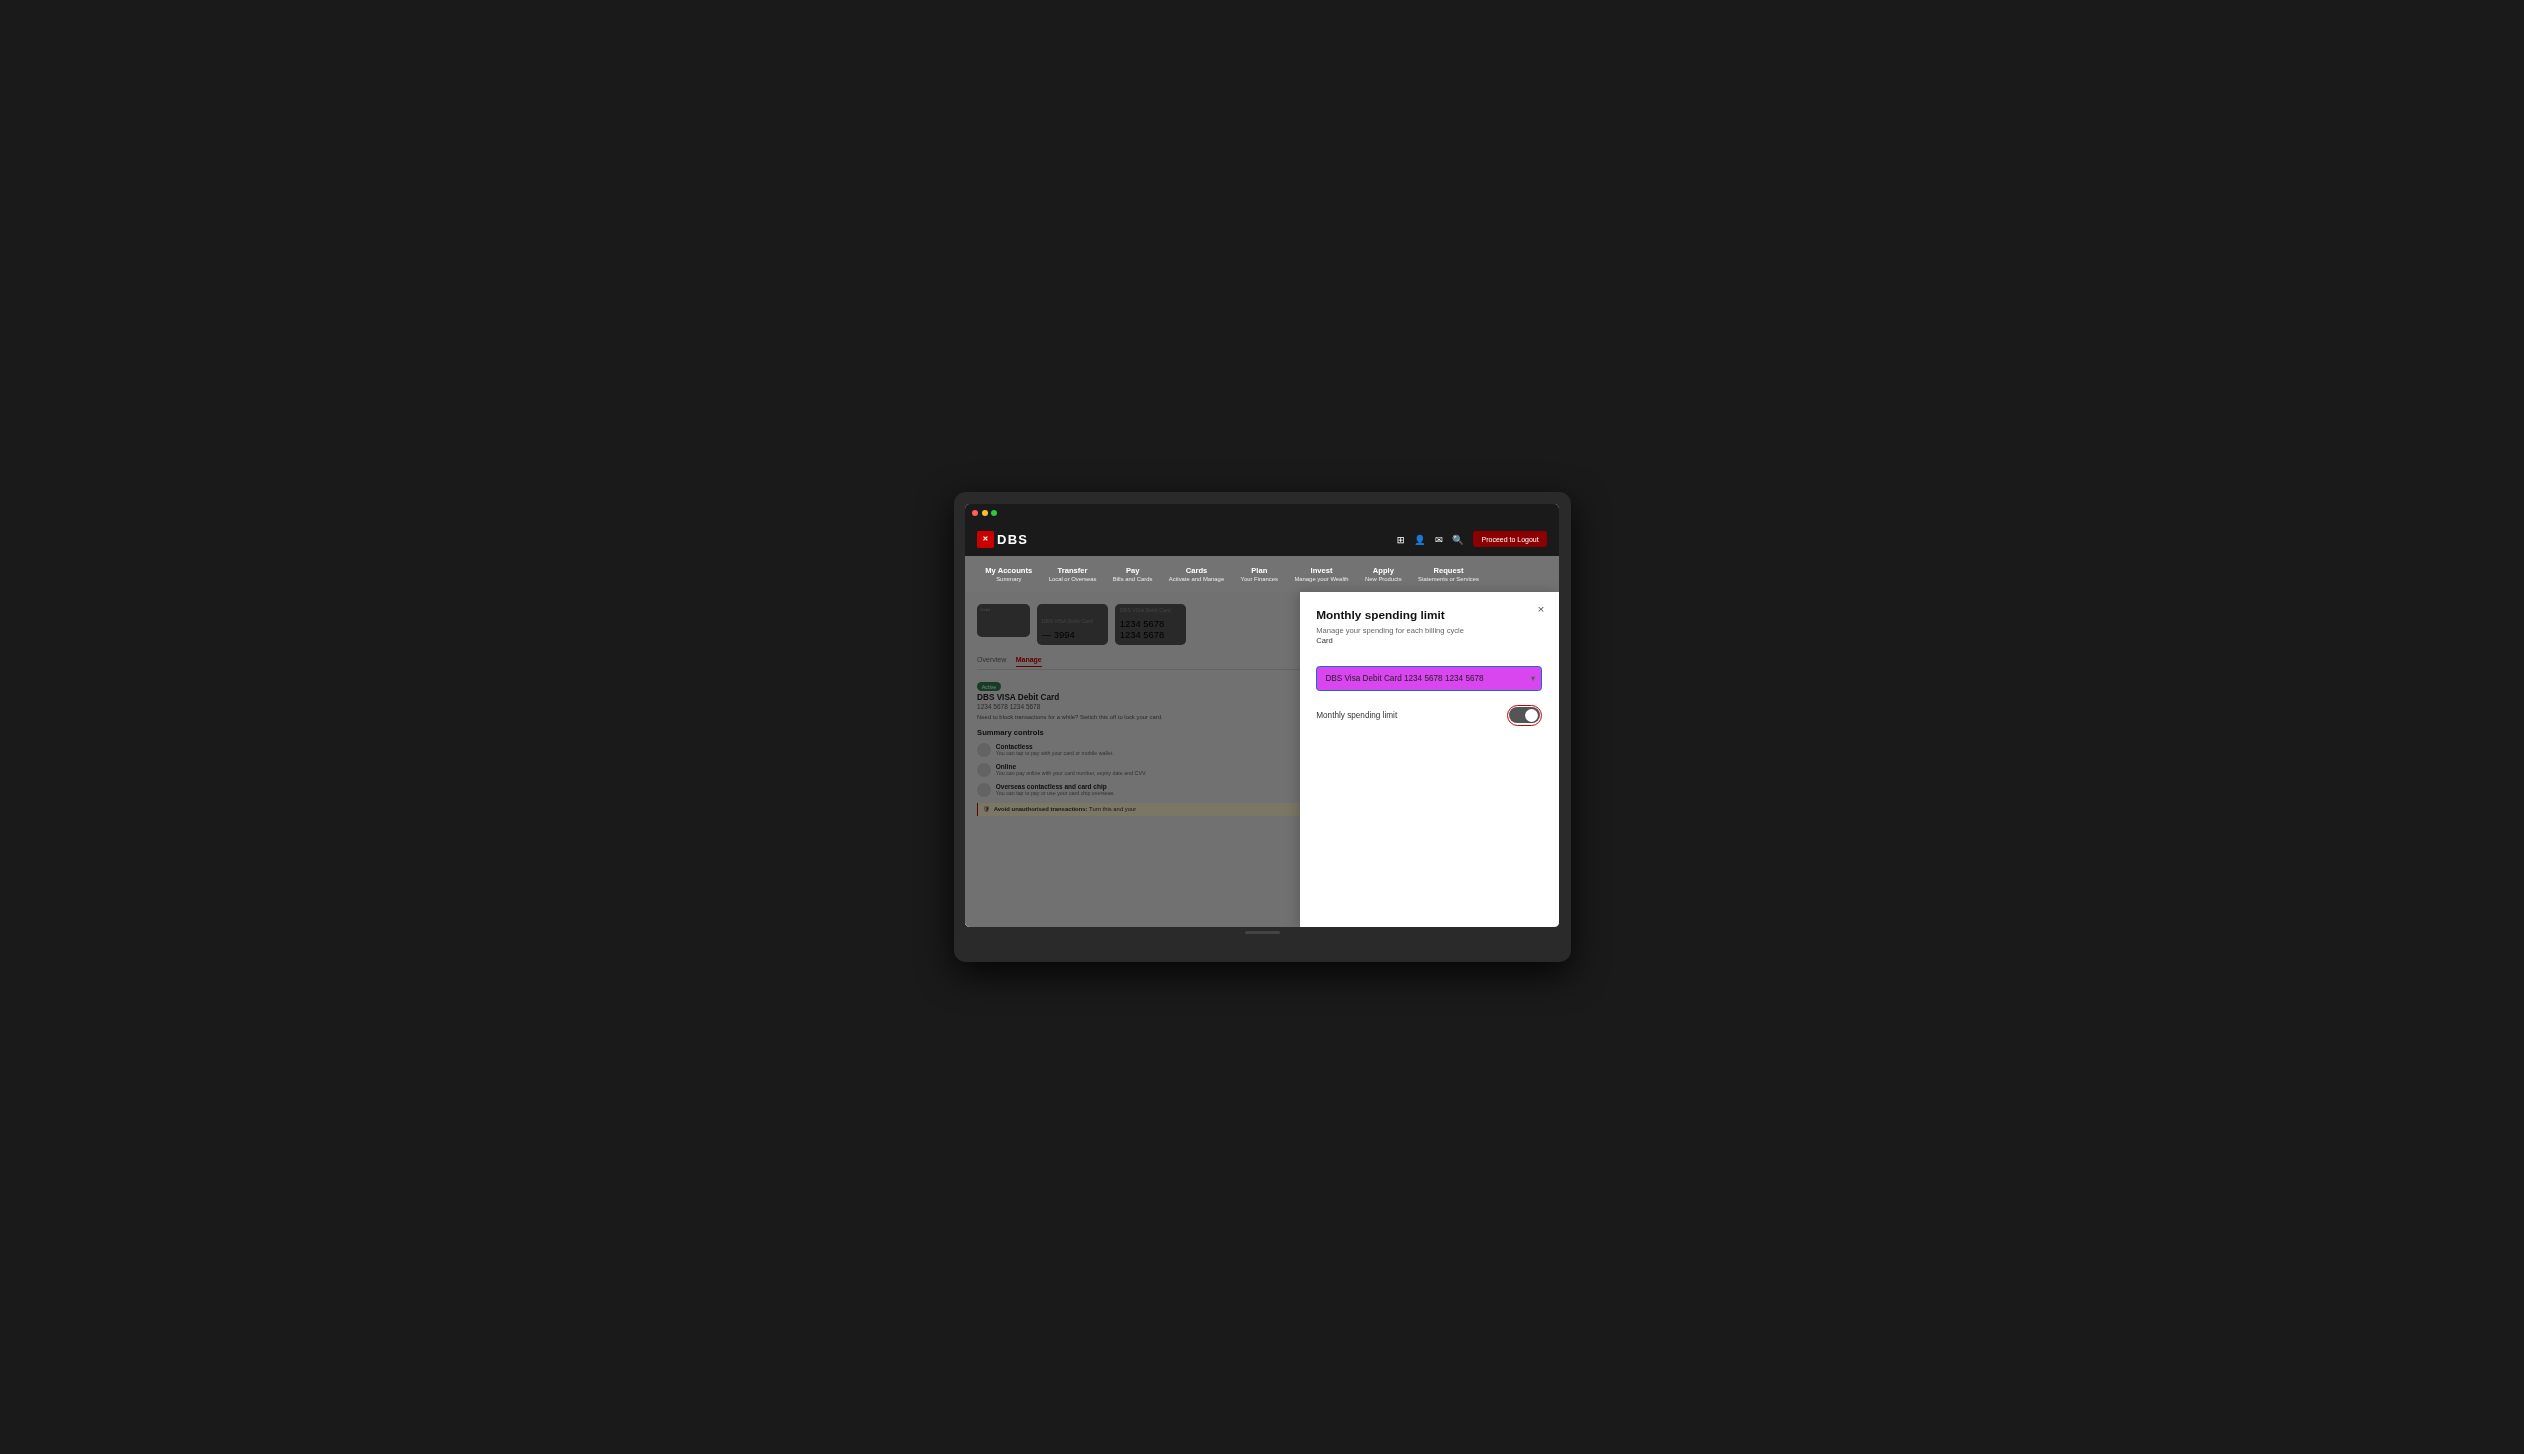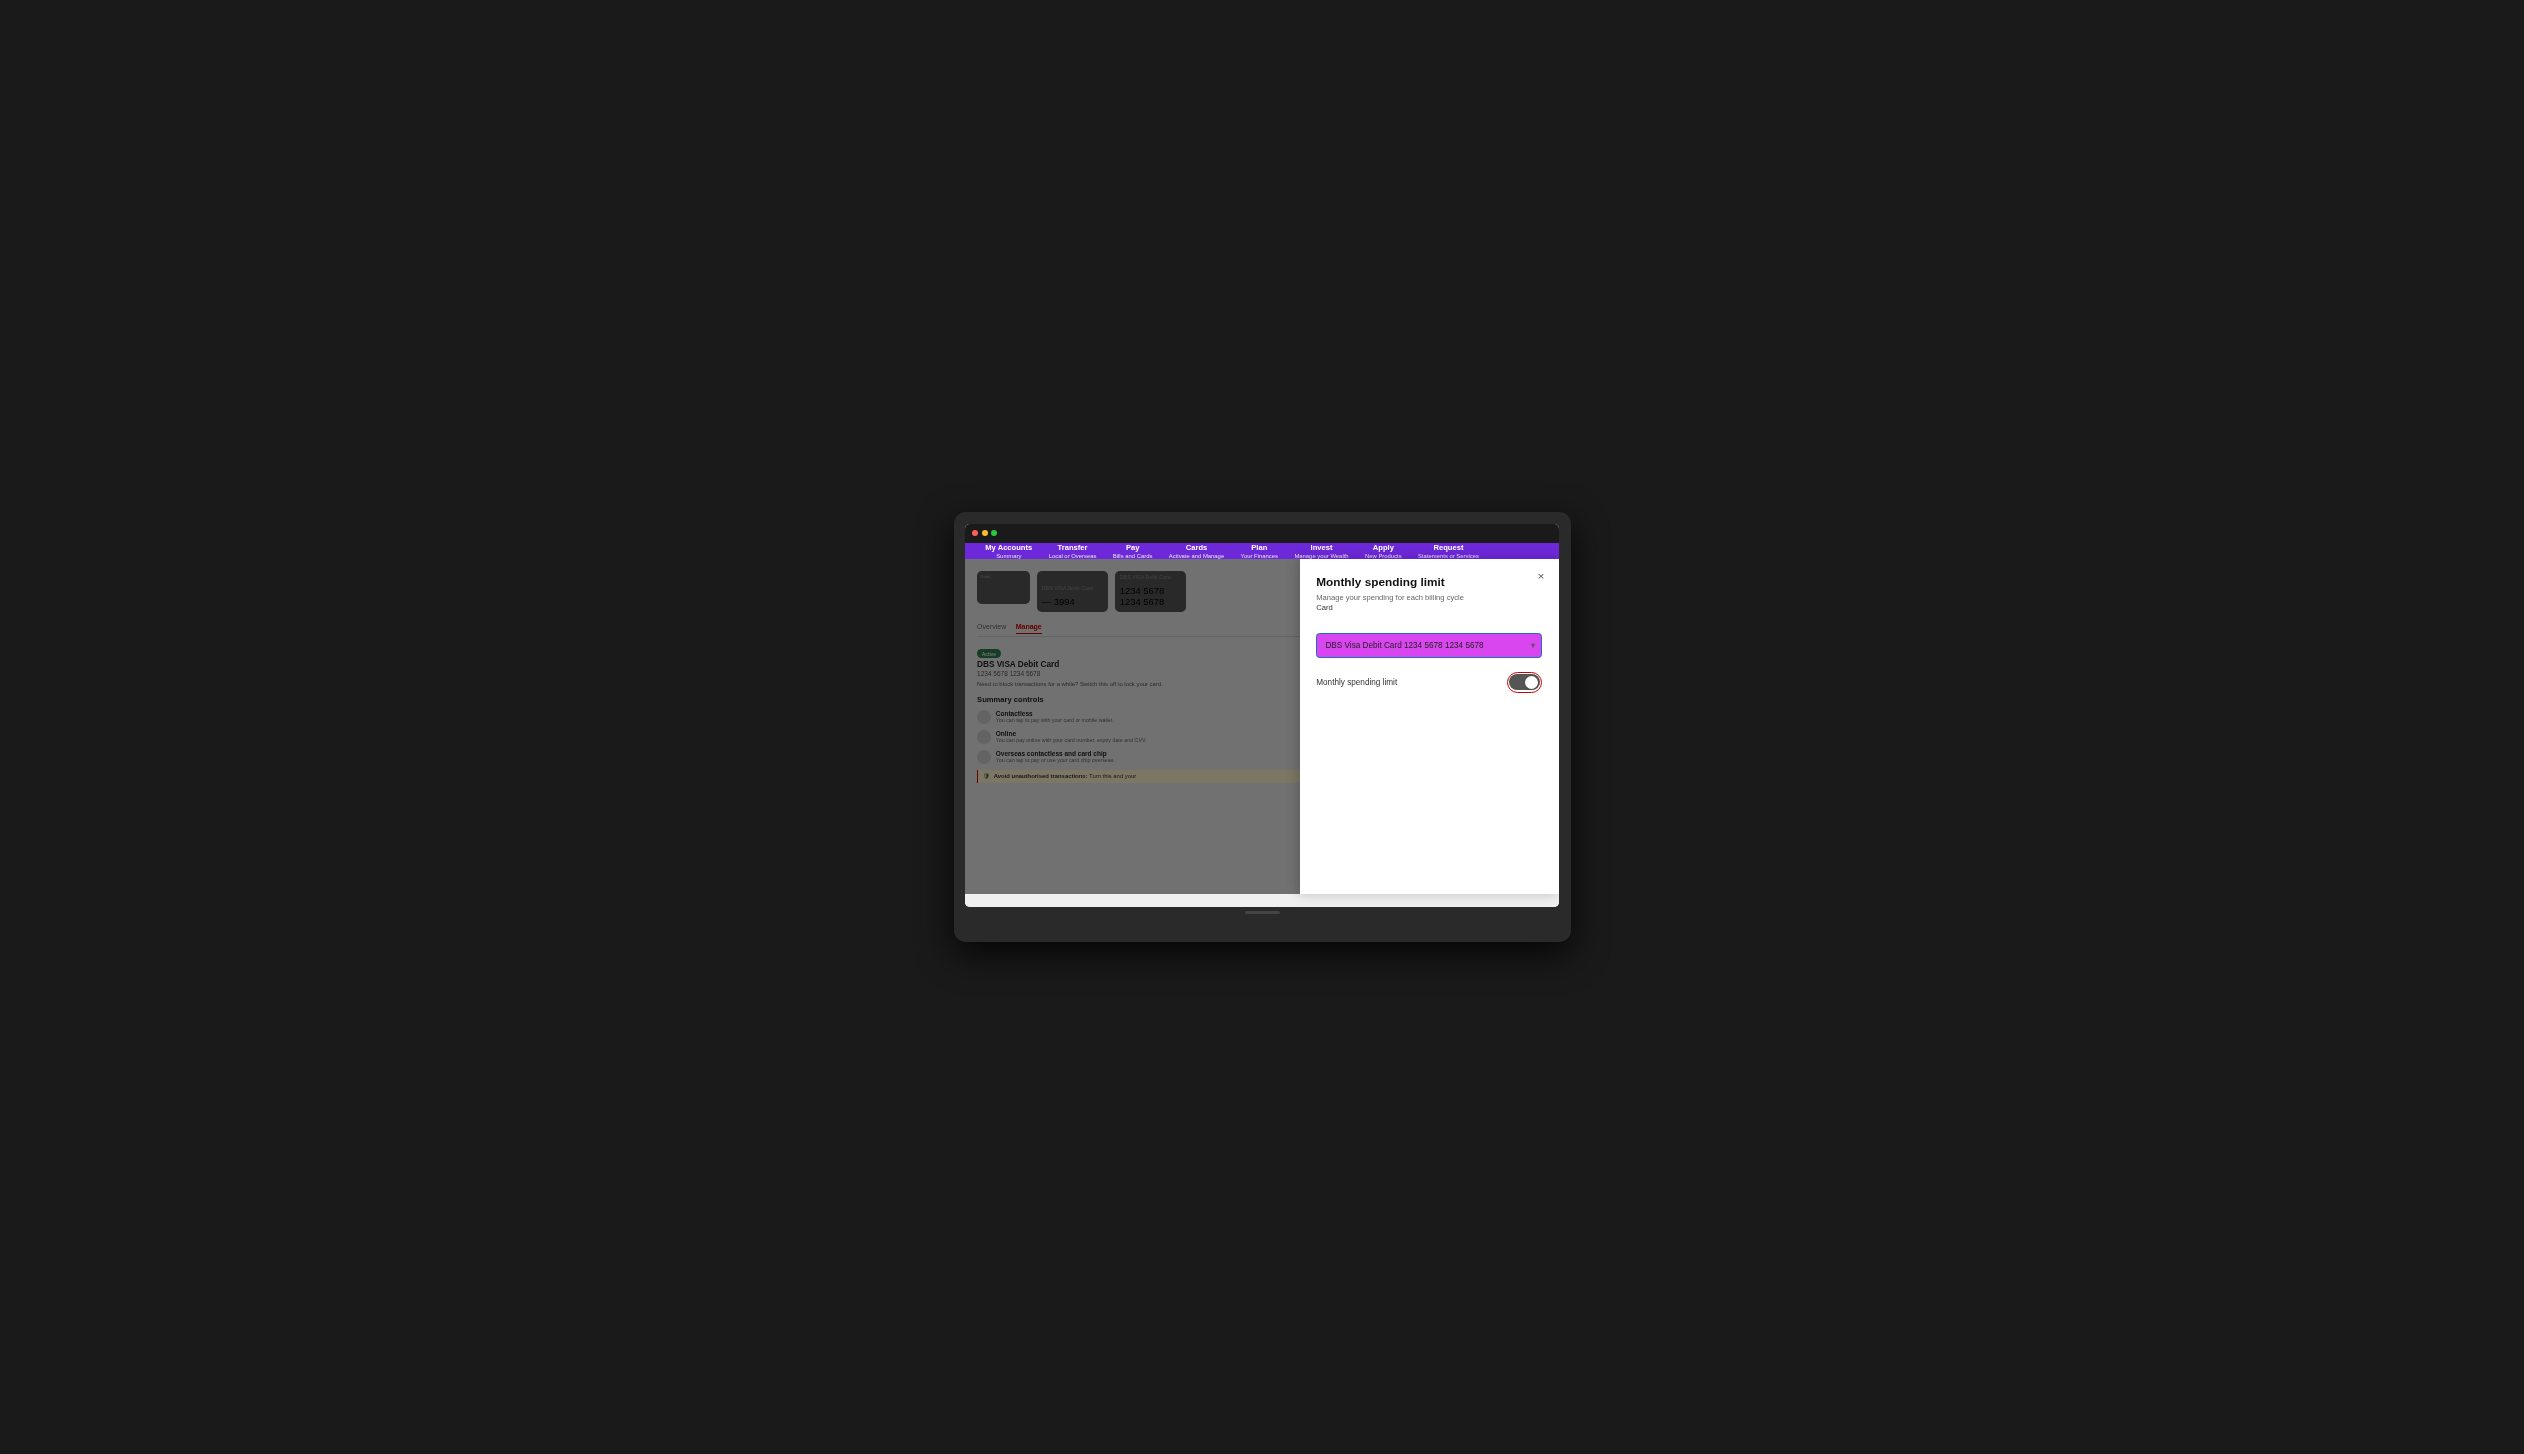--- a/index.html
+++ b/index.html
@@ -98,25 +98,25 @@
       border-radius: 2.4px;
       font-size: 7px;
       cursor: pointer;
       display: flex;
       align-items: center;
       gap: 2.4px;
     }
 
     
     .main-nav {
-      background: #6d28d9;
+      background: #737373;
       display: flex;
       align-items: center;
       padding: 0 11.8px;
-      height: 16px;
+      height: 36px;
     }
     .nav-item {
       color: white;
       padding: 0 8.2px;
       height: 29px;
       display: flex;
       flex-direction: column;
       align-items: center;
       justify-content: center;
       cursor: pointer;
@@ -411,20 +411,33 @@
   <div class="laptop-screen">
 
     <div class="browser-bar">
       <div class="browser-dot dot-red"></div>
       <div class="browser-dot dot-yellow"></div>
       <div class="browser-dot dot-green"></div>
     </div>
 
     <div class="app-container">
 
+      <div class="top-nav">
+        <div class="logo-area">
+          <div class="dbs-logo-box">✕</div>
+          <span class="dbs-text">DBS</span>
+        </div>
+        <div class="nav-icons">
+          <span class="nav-icon">⊞</span>
+          <span class="nav-icon">👤</span>
+          <span class="nav-icon">✉</span>
+          <span class="nav-icon">🔍</span>
+          <button class="proceed-btn">Proceed to Logout</button>
+        </div>
+      </div>
 
       <div class="main-nav">
         <div class="nav-item">
           <span class="nav-label">My Accounts</span>
           <span class="nav-sublabel">Summary</span>
         </div>
         <div class="nav-item">
           <span class="nav-label">Transfer</span>
           <span class="nav-sublabel">Local or Overseas</span>
         </div>

